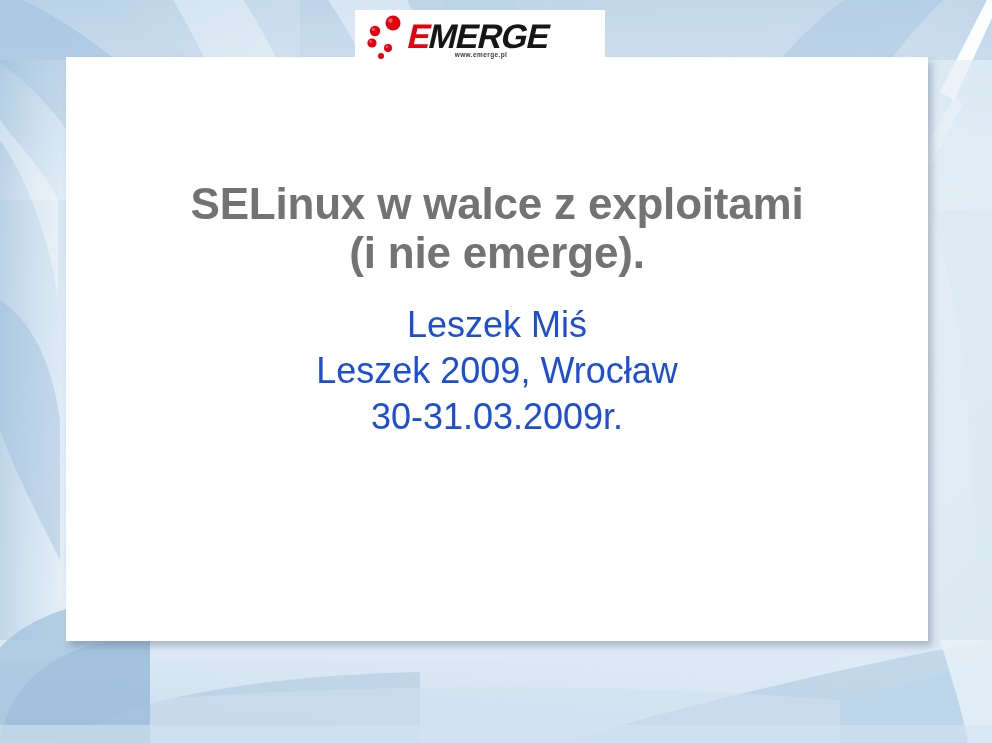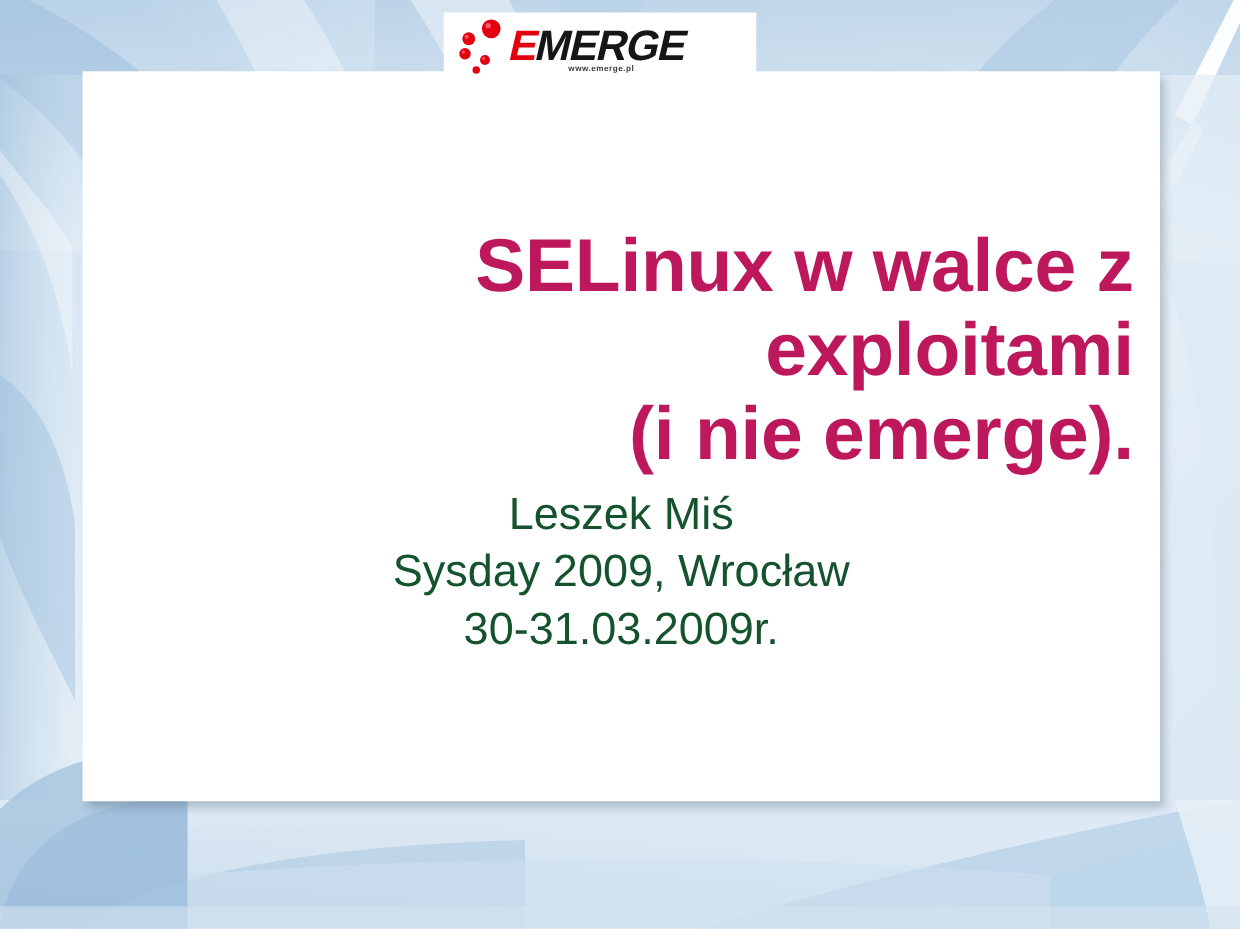--- a/index.html
+++ b/index.html
@@ -72,37 +72,37 @@
     display: flex;
     flex-direction: column;
     align-items: center;
     justify-content: flex-start;
     padding-top: 122px;
   }
 
   #title {
     font-family: "Liberation Sans Narrow", "Liberation Sans", sans-serif;
     font-weight: bold;
-    font-size: 60px;
+    font-size: 44px;
     line-height: 1.12;
-    color: #be185d;
-    text-align: right;
+    color: #737373;
+    text-align: center;
     letter-spacing: -0.2px;
     width: 820px;
   }
   #title .ln { display: block; }
   #title .ln2 { }
 
   #subtitle {
-    margin-top: 7px;
+    margin-top: 24px;
     font-family: "Liberation Sans", sans-serif;
     font-weight: normal;
     font-size: 36px;
     line-height: 1.28;
-    color: #14532d;
+    color: #1d4ed8;
     text-align: center;
     width: 820px;
   }
   #subtitle .sl { display: block; }
 </style>
 </head>
 <body>
 
 <div id="slide">
 
@@ -201,19 +201,19 @@
 
   <div id="text-block">
 
     <h1 id="title">
       <span class="ln ln1">SELinux w walce z exploitami</span>
       <span class="ln ln2">(i nie emerge).</span>
     </h1>
 
     <div id="subtitle">
       <span class="sl">Leszek Miś</span>
-      <span class="sl">Sysday 2009, Wrocław</span>
+      <span class="sl">Leszek 2009, Wrocław</span>
       <span class="sl">30-31.03.2009r.</span>
     </div>
 
   </div>
 
 </div>
 
 </body></html>

